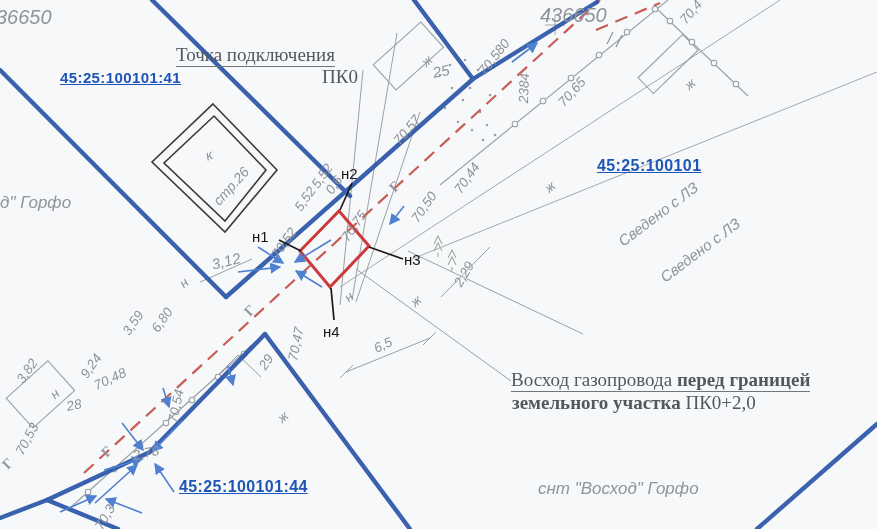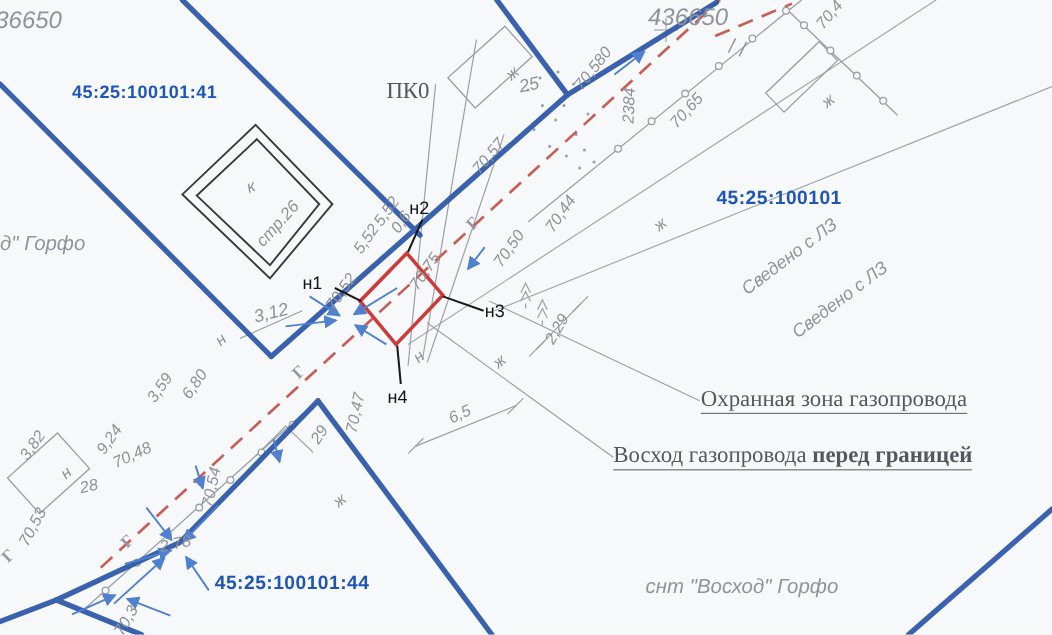--- a/index.html
+++ b/index.html
@@ -6,21 +6,21 @@
   .map{position:relative;width:877px;height:529px;background:#f7f8fa;overflow:hidden;
        font-family:"Liberation Sans",sans-serif;}
   .map svg{position:absolute;left:0;top:0;}
   .lbl{position:absolute;white-space:nowrap;}
   
   .m{color:#8e9399;font-size:13.5px;font-style:italic;
      transform:translate(-50%,-50%) rotate(var(--r,0deg));}
   .gl{color:#9097a0;font-size:14px;font-weight:bold;font-family:"Liberation Serif",serif;
       transform:translate(-50%,-50%) rotate(var(--r,0deg));}
   .pt{color:#151515;font-weight:normal;font-size:15px;}
-  .cad{color:#1d55b8;font-weight:bold;letter-spacing:.4px;}
+  .cad{color:#1d55b8;font-weight:bold;letter-spacing:.4px;text-decoration:underline;}
   .ital{color:#8f949a;font-style:italic;}
   .rot{transform:translate(-50%,-50%) rotate(var(--r,0deg));}
   .ann{color:#53585e;font-family:"Liberation Serif",serif;font-size:19px;}
   .u{border-bottom:1.6px solid #70757a;padding-bottom:0px;}
   .b{font-weight:bold;}
 </style>
 </head>
 <body>
 
 <div class="map">
@@ -176,23 +176,24 @@
 <div class="lbl ital" style="left:-4px;top:6px;font-size:20px">36650</div>
 <div class="lbl ital" style="left:540px;top:4px;font-size:20px">436650</div>
 
 <div class="lbl cad" style="left:60px;top:69px;font-size:15px">45:25:100101:41</div>
 <div class="lbl cad" style="left:597px;top:157px;font-size:16px">45:25:100101</div>
 <div class="lbl cad" style="left:179px;top:478px;font-size:16px">45:25:100101:44</div>
 
 <div class="lbl ital" style="left:0px;top:193px;font-size:17px">д" Горфо</div>
 <div class="lbl ital" style="left:538px;top:479px;font-size:17px">снт "Восход" Горфо</div>
 
+<div class="lbl ann u" style="left:176px;top:44px">Точка подключения</div>
 <div class="lbl ann" style="left:322px;top:66px">ПК0</div>
-<div class="lbl ann u" style="left:584px;top:322px">Охранная зона газопровода</div>
 <div class="lbl ann u" style="left:511px;top:369px"><span>Восход газопровода </span><span class="b">перед границей</span></div>
+<div class="lbl ann" style="left:512px;top:392px"><span class="b">земельного участка </span><span>ПК0+2,0</span></div>
 <div class="lbl ital rot" style="left:658px;top:214px;--r:-37deg;font-size:15px">Сведено с ЛЗ</div>
 <div class="lbl ital rot" style="left:700px;top:250px;--r:-37deg;font-size:15px">Сведено с ЛЗ</div>
 
 <div class="lbl pt" style="left:252px;top:228px">н1</div>
 <div class="lbl pt" style="left:341px;top:165px">н2</div>
 <div class="lbl pt" style="left:404px;top:251px">н3</div>
 <div class="lbl pt" style="left:323px;top:323px">н4</div>
 
 <div class="lbl m" style="left:209px;top:155px;--r:-20deg;font-size:14px">к</div>
 <div class="lbl m" style="left:231px;top:186px;--r:-48deg;font-size:14px">стр.26</div>

